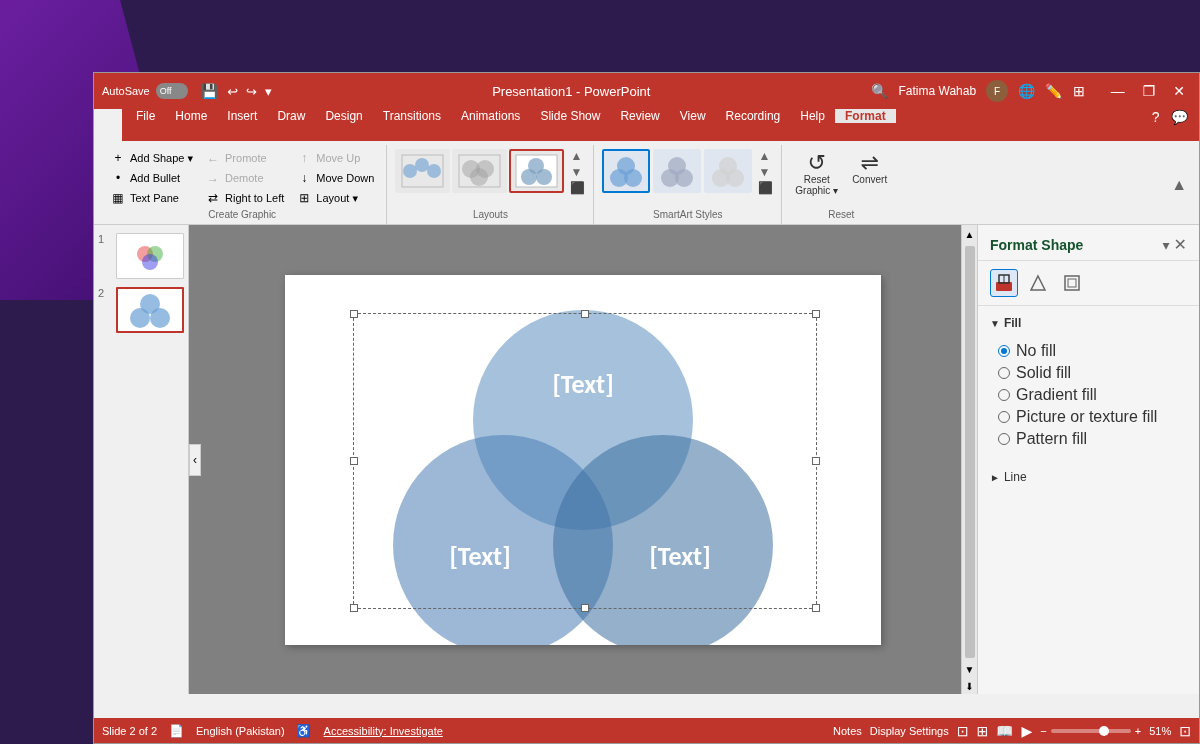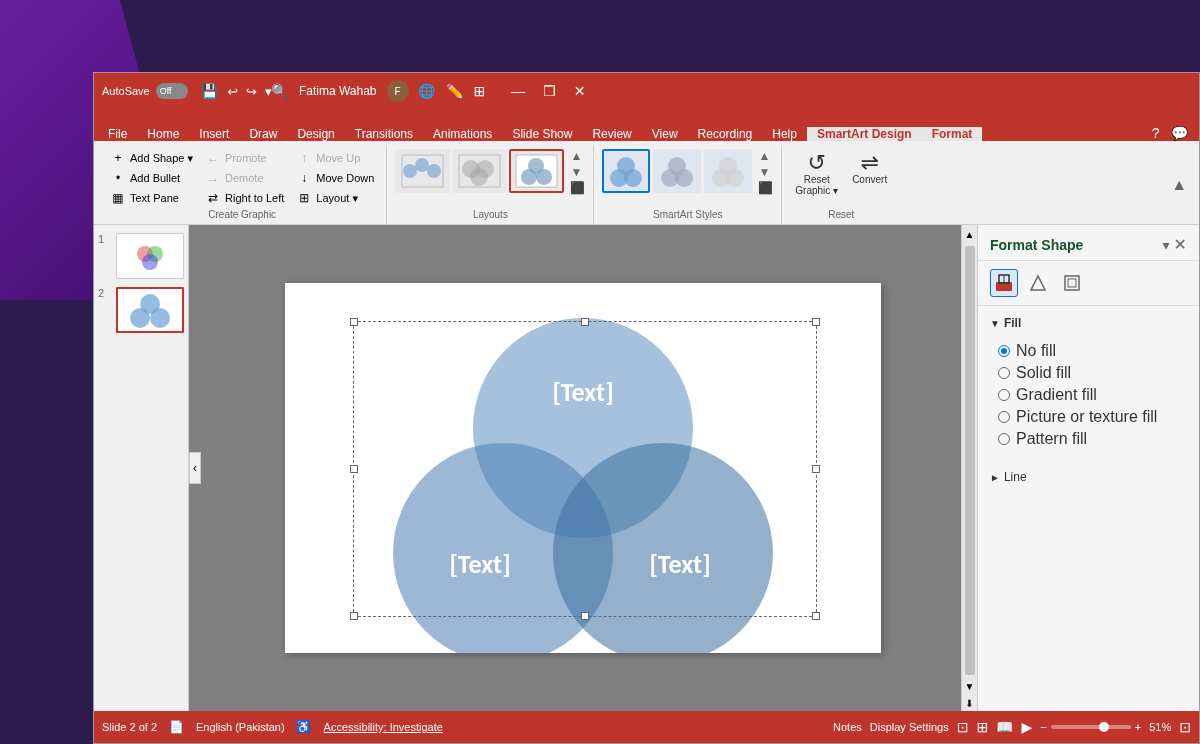--- a/index.html
+++ b/index.html
@@ -11,21 +11,21 @@
     .title-bar { background: #c0352b; height: 36px; display: flex; align-items: center; padding: 16px 8px; color: white; }
     .title-bar-left { display: flex; align-items: center; gap: 6px; }
     .autosave-toggle { background: #888; border-radius: 8px; width: 32px; height: 16px; display: inline-flex; align-items: center; padding: 2px; cursor: pointer; }
     .title-bar-icons { display: flex; align-items: center; gap: 8px; margin-left: 8px; }
     .title-center { flex: 1; text-align: center; font-size: 13px; color: white; }
     .title-right { display: flex; align-items: center; gap: 10px; }
     .title-controls { display: flex; gap: 6px; margin-left: 10px; }
     .title-ctrl { color: white; font-size: 14px; cursor: pointer; padding: 2px 6px; }
 
     
-    .menu-bar { background: #c0352b; height: 32px; display: flex; align-items: flex-end; padding: 0 4px; }
+    .menu-bar { background: #c0352b; height: 32px; display: flex; align-items: flex-start; padding: 0 4px; margin-left: 28px; }
     .menu-item { padding: 0 10px; display: flex; align-items: center; font-size: 12px; color: white; cursor: pointer; white-space: nowrap; }
     .menu-item.tab-active { background: #e6e6e6; color: #c0352b; font-weight: bold; }
 
     
     .ribbon { background: #f0f0f0; border-bottom: 1px solid #ccc; display: flex; align-items: stretch; padding: 4px 8px 0 8px; min-height: 80px; }
     .ribbon-group { display: flex; flex-direction: column; align-items: flex-start; border-right: 1px solid #ccc; padding: 4px 8px 4px 4px; margin-right: 4px; }
     .ribbon-group-title { font-size: 10px; color: #666; margin-top: auto; padding-top: 2px; text-align: center; width: 100%; }
     .ribbon-group-content { display: flex; gap: 4px; flex: 1; align-items: flex-start; }
     .ribbon-btn { display: flex; flex-direction: column; align-items: center; padding: 3px 5px; cursor: pointer; border-radius: 3px; min-width: 40px; font-size: 10px; color: #333; }
     .ribbon-btn .btn-icon { font-size: 20px; line-height: 1; }
@@ -86,21 +86,21 @@
     .format-section-content { padding: 6px 0 6px 8px; }
     .format-radio-option { display: flex; align-items: center; gap: 6px; padding: 2px 0; font-size: 16px; color: #333; cursor: pointer; }
     .format-radio { width: 12px; height: 12px; border-radius: 50%; border: 1px solid #666; display: flex; align-items: center; justify-content: center; }
     .format-radio.checked { border-color: #0078d4; }
     .format-radio.checked::after { content: ''; width: 6px; height: 6px; border-radius: 50%; background: #0078d4; }
 
     .format-line-section { padding: 4px 12px; }
     .format-line-header { display: flex; align-items: center; gap: 4px; font-size: 12px; color: #333; cursor: pointer; padding: 4px 0; }
 
     
-    .status-bar { background: #c0352b; height: 32px; display: flex; align-items: center; padding: 0 8px; color: white; font-size: 11px; gap: 12px; }
+    .status-bar { background: #c0352b; height: 25px; display: flex; align-items: center; padding: 0 8px; color: white; font-size: 11px; gap: 12px; margin-top: 24px; }
     .status-right { margin-left: auto; display: flex; align-items: center; gap: 8px; }
     .zoom-slider { display: flex; align-items: center; gap: 4px; }
     .zoom-track { width: 80px; height: 4px; background: rgba(255,255,255,0.4); border-radius: 2px; position: relative; }
     .zoom-thumb { width: 10px; height: 10px; background: white; border-radius: 50%; position: absolute; top: -3px; left: 60%; cursor: pointer; }
 
     
     .bg-shape1 { position: absolute; top: 0; left: 0; width: 200px; height: 300px; background: linear-gradient(135deg, #6b1fa0, #3d0d6b); clip-path: polygon(0 0, 60% 0, 100% 100%, 0 100%); z-index: 0; }
     .bg-shape2 { position: absolute; bottom: 0; right: 0; width: 200px; height: 300px; background: linear-gradient(315deg, #c0352b, #8b1a10); clip-path: polygon(40% 0, 100% 0, 100% 100%, 0 100%); z-index: 0; }
 
     .layout-thumb-svg { width: 45px; height: 36px; }
@@ -118,20 +118,23 @@
       <span style="font-size:11px;color:white;">AutoSave</span>
       <div class="autosave-toggle">
         <span style="font-size:9px;color:white;margin-left:2px;">Off</span>
       </div>
       <div class="title-bar-icons">
         <span style="color:white;font-size:14px;cursor:pointer;">💾</span>
         <span style="color:white;font-size:13px;cursor:pointer;">↩</span>
         <span style="color:white;font-size:13px;cursor:pointer;">↪</span>
         <span style="color:white;font-size:13px;cursor:pointer;">▾</span>
       </div>
+    </div>
+    <div class="title-center">
+      <span>Presentation1 - PowerPoint</span>
     </div>
     <div class="title-right">
       <span style="color:white;font-size:14px;cursor:pointer;">🔍</span>
       <span style="font-size:12px;color:white;">Fatima Wahab</span>
       <span style="width:22px;height:22px;background:#8b5e3c;border-radius:50%;display:inline-flex;align-items:center;justify-content:center;color:white;font-size:10px;">F</span>
       <span style="color:white;font-size:14px;cursor:pointer;">🌐</span>
       <span style="color:white;font-size:14px;cursor:pointer;">✏️</span>
       <span style="color:white;font-size:14px;cursor:pointer;">⊞</span>
       <div class="title-controls">
         <span class="title-ctrl">—</span>
@@ -147,21 +150,20 @@
     <span class="menu-item">Insert</span>
     <span class="menu-item">Draw</span>
     <span class="menu-item">Design</span>
     <span class="menu-item">Transitions</span>
     <span class="menu-item">Animations</span>
     <span class="menu-item">Slide Show</span>
     <span class="menu-item">Review</span>
     <span class="menu-item">View</span>
     <span class="menu-item">Recording</span>
     <span class="menu-item">Help</span>
-    <span class="menu-item tab-active">SmartArt Design</span>
     <span class="menu-item tab-active">Format</span>
     <span style="margin-left:auto;color:white;font-size:14px;padding:0 6px;cursor:pointer;">?</span>
     <span style="color:white;font-size:14px;padding:0 6px;cursor:pointer;">💬</span>
   </div>
 
   <div class="ribbon">
 
     <div class="ribbon-group">
       <div class="ribbon-group-content">
         <div style="display:flex;flex-direction:column;gap:1px;">

